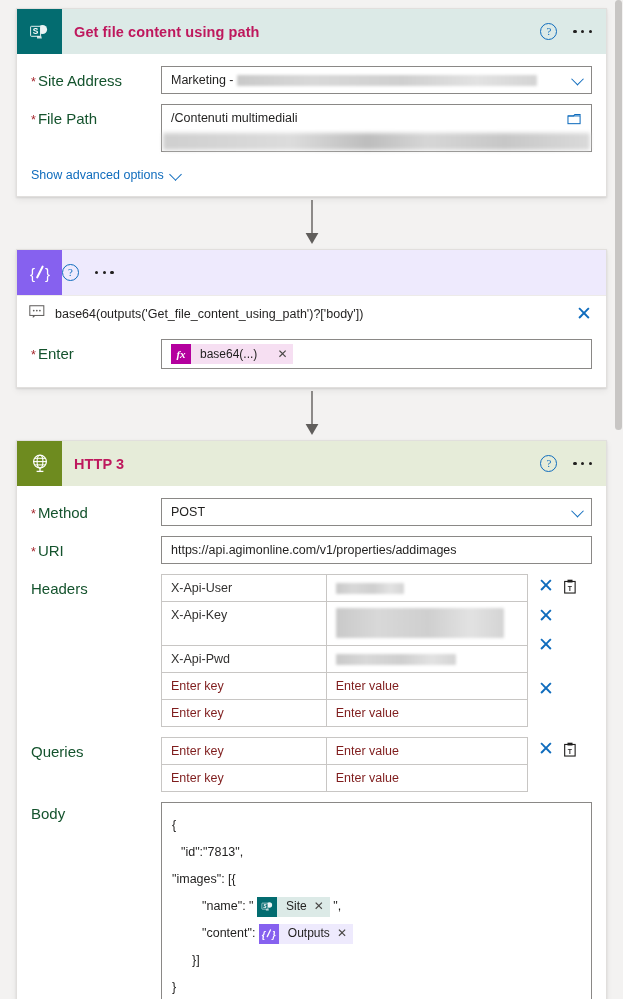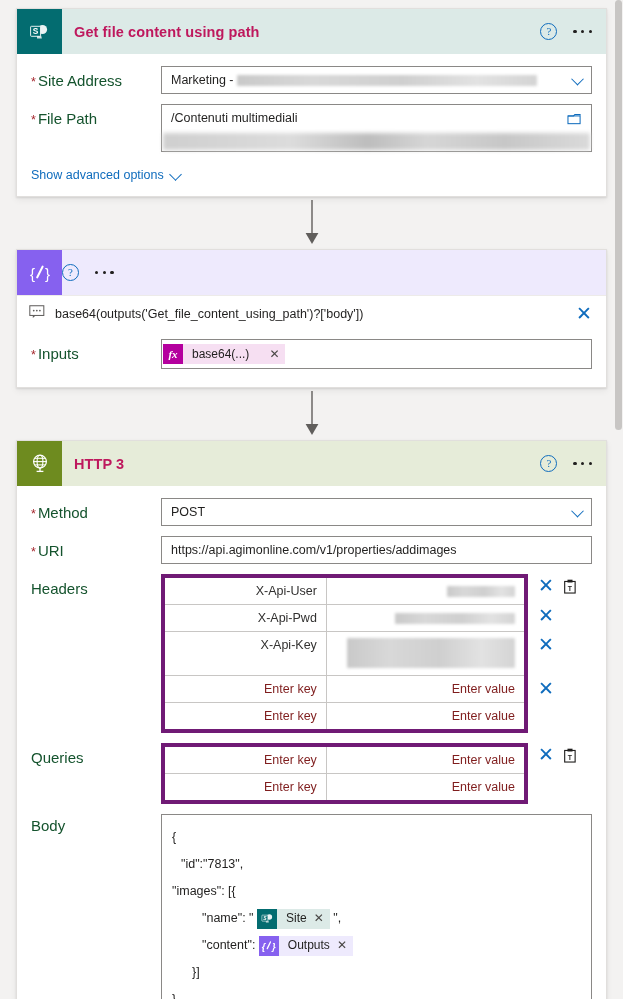--- a/index.html
+++ b/index.html
@@ -138,21 +138,21 @@
   .token .chip .cx{font-size:12px;color:#484644;cursor:pointer;}
   .tk-fx .badge{background:#b4009e;}
   .tk-fx .chip{background:#f6dff2;gap:20px;}
   .tk-sp .badge{background:#036c70;padding:0;}
   .tk-sp .chip{background:#dceae7;}
   .tk-cp .badge{background:#8661ef;}
   .tk-cp .chip{background:#eeeafd;}
 
   
   .kv{flex:1 1 auto;display:flex;}
-  .kv-table{border:4px solid #701a75;border-collapse:collapse;width:100%;background:#fff;text-align:right;}
+  .kv-table{border:1px solid #701a75;border-collapse:collapse;width:100%;background:#fff;}
   .kv-table td{
     border:1px solid #c8c6c4;padding:6px 9px;font-size:12.5px;vertical-align:top;
     height:18px;box-sizing:border-box;
   }
   .kv-table td.k{width:45%;}
   .ph{color:#7f1d1d;}
   .kv-actions{
     width:54px;flex:0 0 54px;display:flex;align-items:flex-start;gap:9px;
     padding-left:10px;padding-top:5px;
   }
@@ -265,22 +265,22 @@
             <circle cx="8.3" cy="6" r="0.95" fill="#605e5c"></circle>
             <circle cx="11.6" cy="6" r="0.95" fill="#605e5c"></circle>
         </svg>
       </span>
       <span class="expr-text">base64(outputs('Get_file_content_using_path')?['body'])</span>
       <span class="x-blue">✕</span>
     </div>
 
     <div class="card-body" style="padding-top:8px;">
       <div class="row" style="margin-bottom:4px;">
-        <div class="row-label req">Inputs</div>
-        <div class="field" style="min-height:30px;padding:4px 1px;">
+        <div class="row-label req">Enter</div>
+        <div class="field" style="min-height:30px;padding:4px 9px;">
           <span class="token tk-fx">
             <span class="badge">fx</span>
             <span class="chip">
               <span>base64(...)</span>
               <span class="cx">✕</span>
             </span>
           </span>
         </div>
       </div>
     </div>
@@ -337,26 +337,26 @@
       <div class="row">
         <div class="row-label">Headers</div>
         <div class="kv">
           <table class="kv-table">
             <tbody>
                 <tr>
               <td class="k">X-Api-User</td>
               <td><span class="redact" style="width:68px;"></span></td>
             </tr>
             <tr>
+              <td class="k" style="height:44px;">X-Api-Key</td>
+              <td><span class="redact tall" style="width:168px;height:30px;"></span></td>
+            </tr>
+            <tr>
               <td class="k">X-Api-Pwd</td>
               <td><span class="redact" style="width:120px;"></span></td>
-            </tr>
-            <tr>
-              <td class="k" style="height:44px;">X-Api-Key</td>
-              <td><span class="redact tall" style="width:168px;height:30px;"></span></td>
             </tr>
             <tr>
               <td class="k ph">Enter key</td>
               <td class="ph">Enter value</td>
             </tr>
             <tr>
               <td class="k ph">Enter key</td>
               <td class="ph">Enter value</td>
             </tr>
           </tbody>

